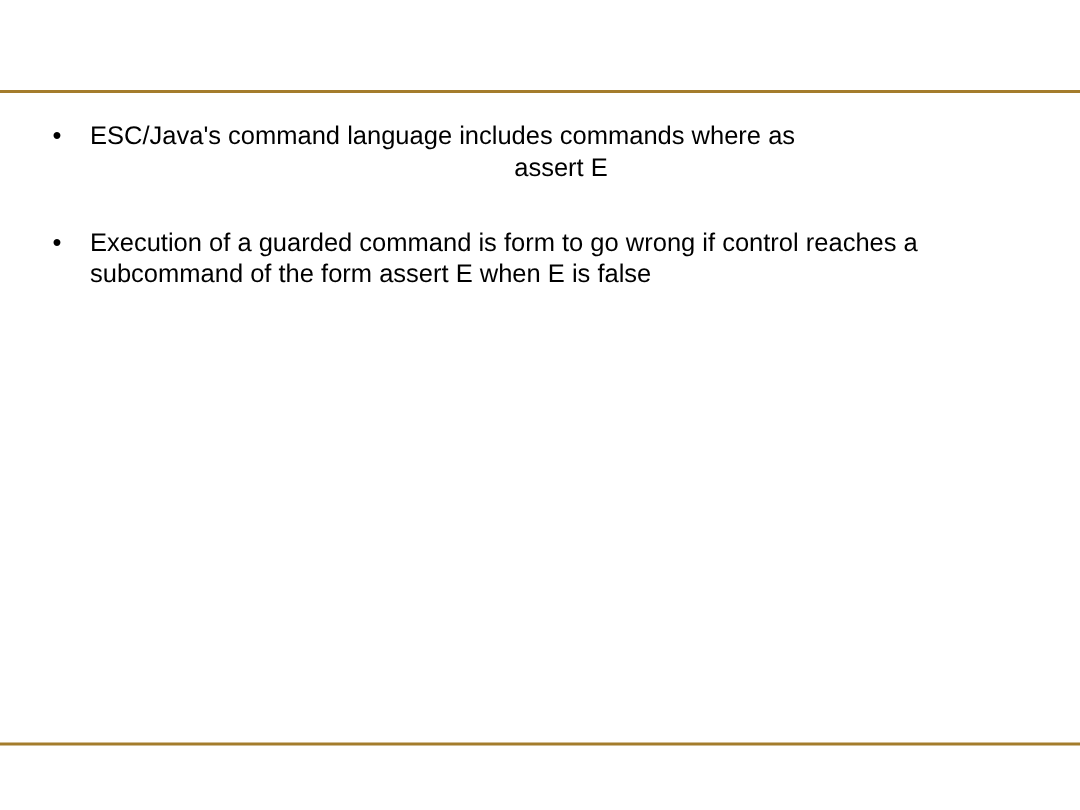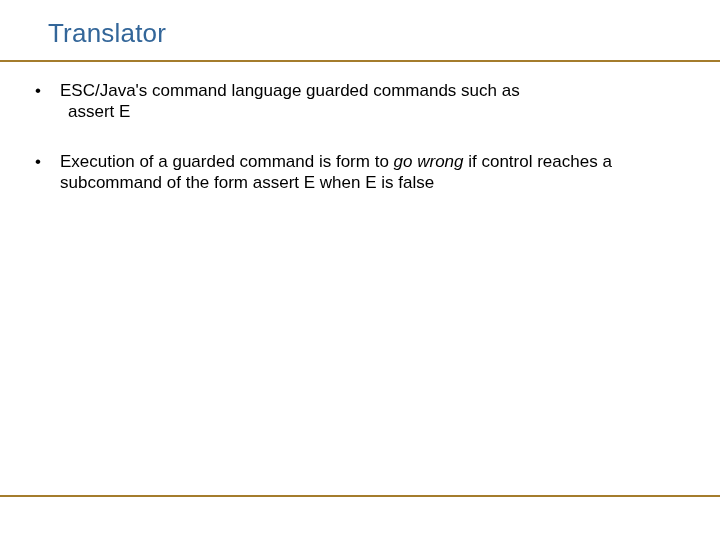--- a/index.html
+++ b/index.html
@@ -49,39 +49,38 @@
     gap: 14px;
   }
   .bullet-dot {
     flex: 0 0 auto;
     width: 16px;
     text-align: center;
     font-size: 17px;
     line-height: 1.25;
   }
   .bullet-text { flex: 1 1 auto; }
-  .noindent { margin-left: 38px; }
+  .noindent { margin-left: 38px; text-align: center; }
   .block1 { margin-bottom: 28px; }
-  .italic { font-style: italic; }
+  .italic { }
 </style>
 </head>
 <body>
 
 <div class="slide">
 
-  <div class="title">Translator</div>
 
   <div class="hr top"></div>
 
   <div class="body">
 
     <div class="block1">
       <div class="bullet-row">
         <div class="bullet-dot">•</div>
-        <div class="bullet-text">ESC/Java's command language guarded commands such as</div>
+        <div class="bullet-text">ESC/Java's command language includes commands where as</div>
       </div>
       <div class="noindent">assert E</div>
     </div>
 
     <div class="bullet-row">
       <div class="bullet-dot">•</div>
       <div class="bullet-text">
         <span>Execution of a guarded command is form to </span><span class="italic">go wrong</span><span> if control reaches a subcommand of the form assert E when E is false</span>
       </div>
     </div>

